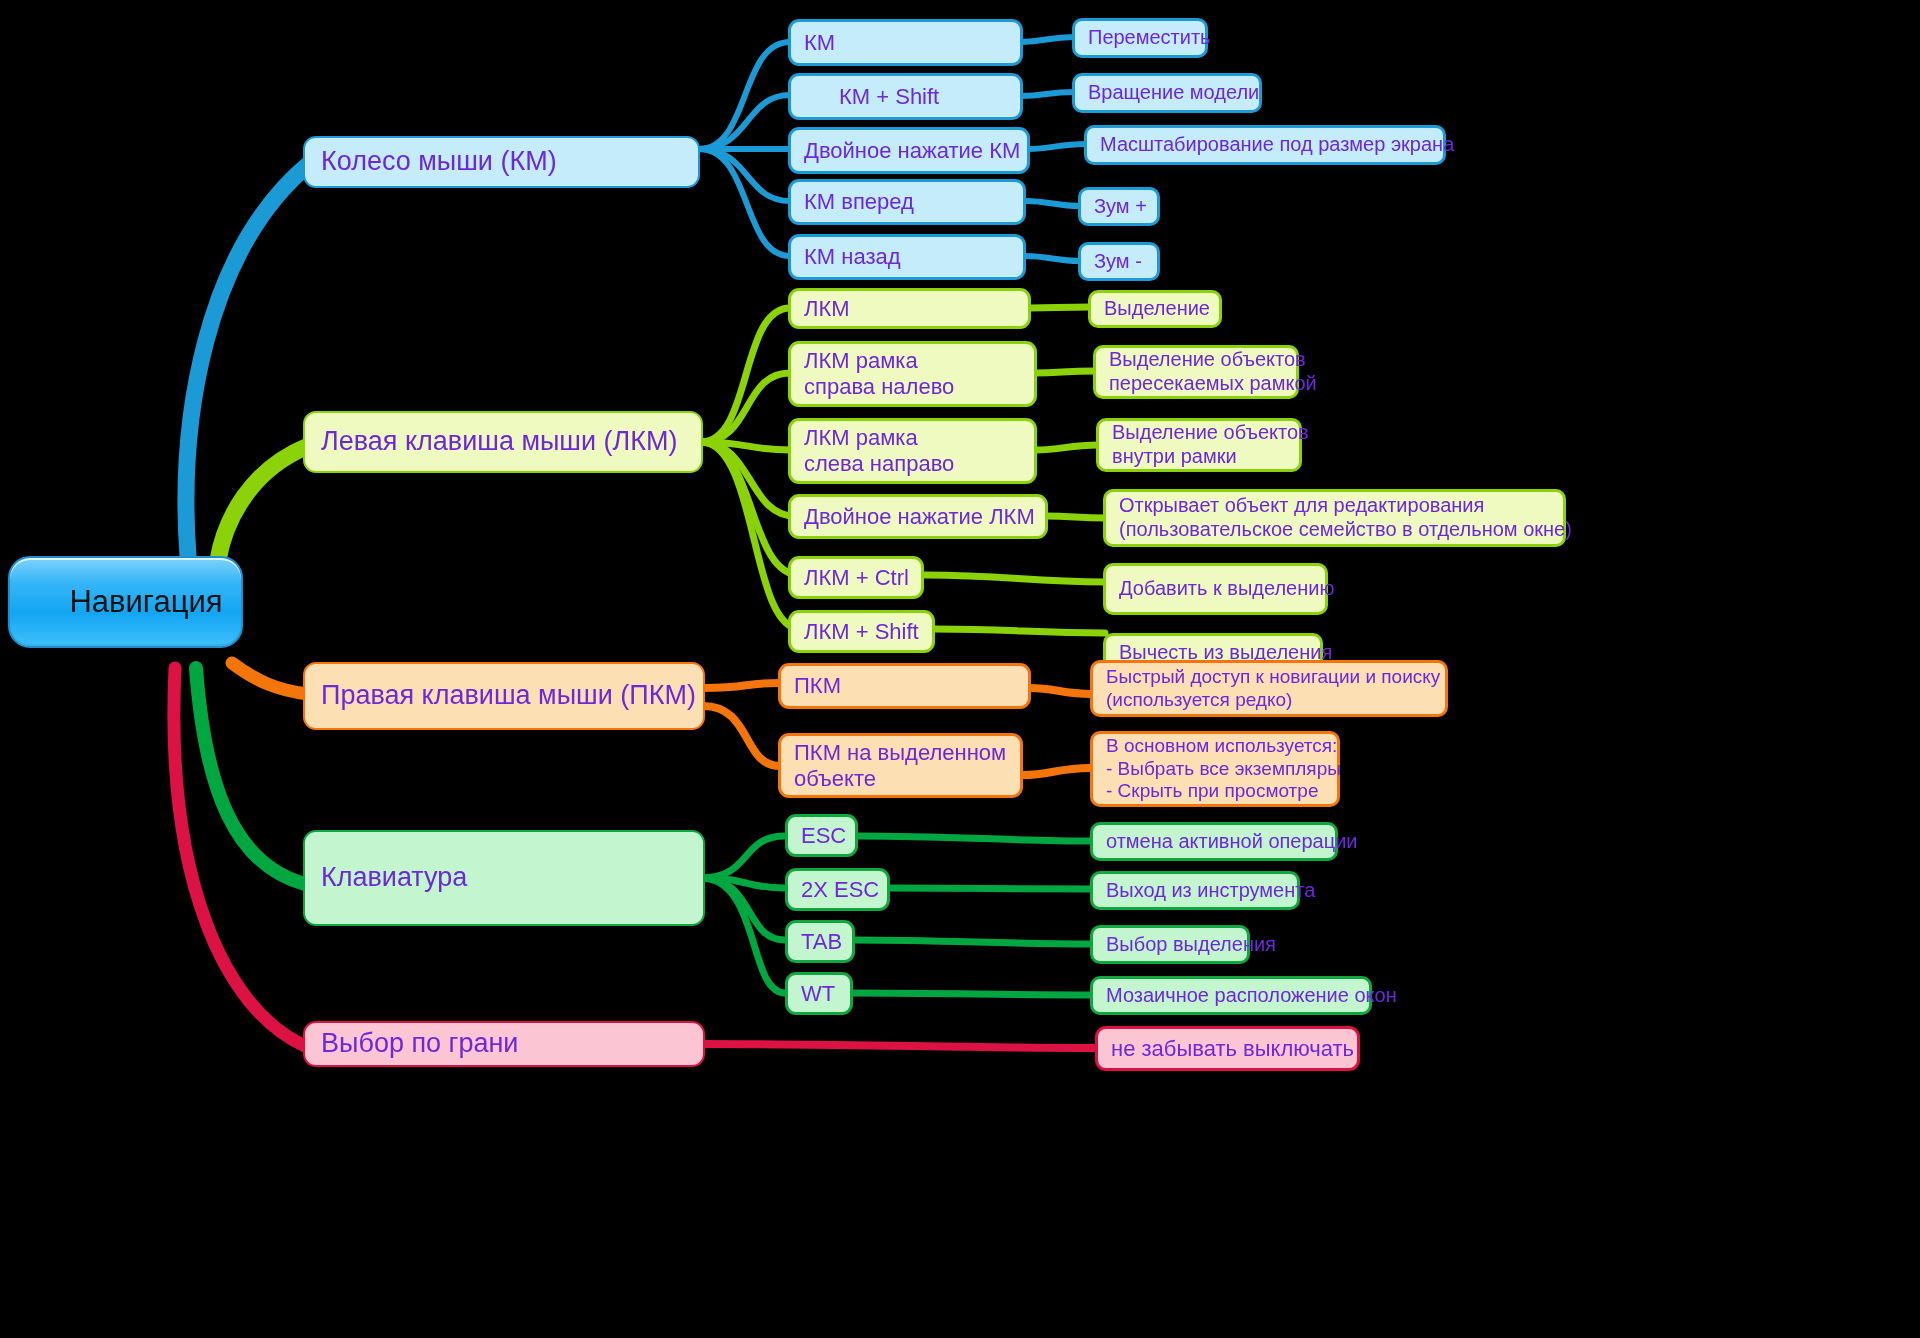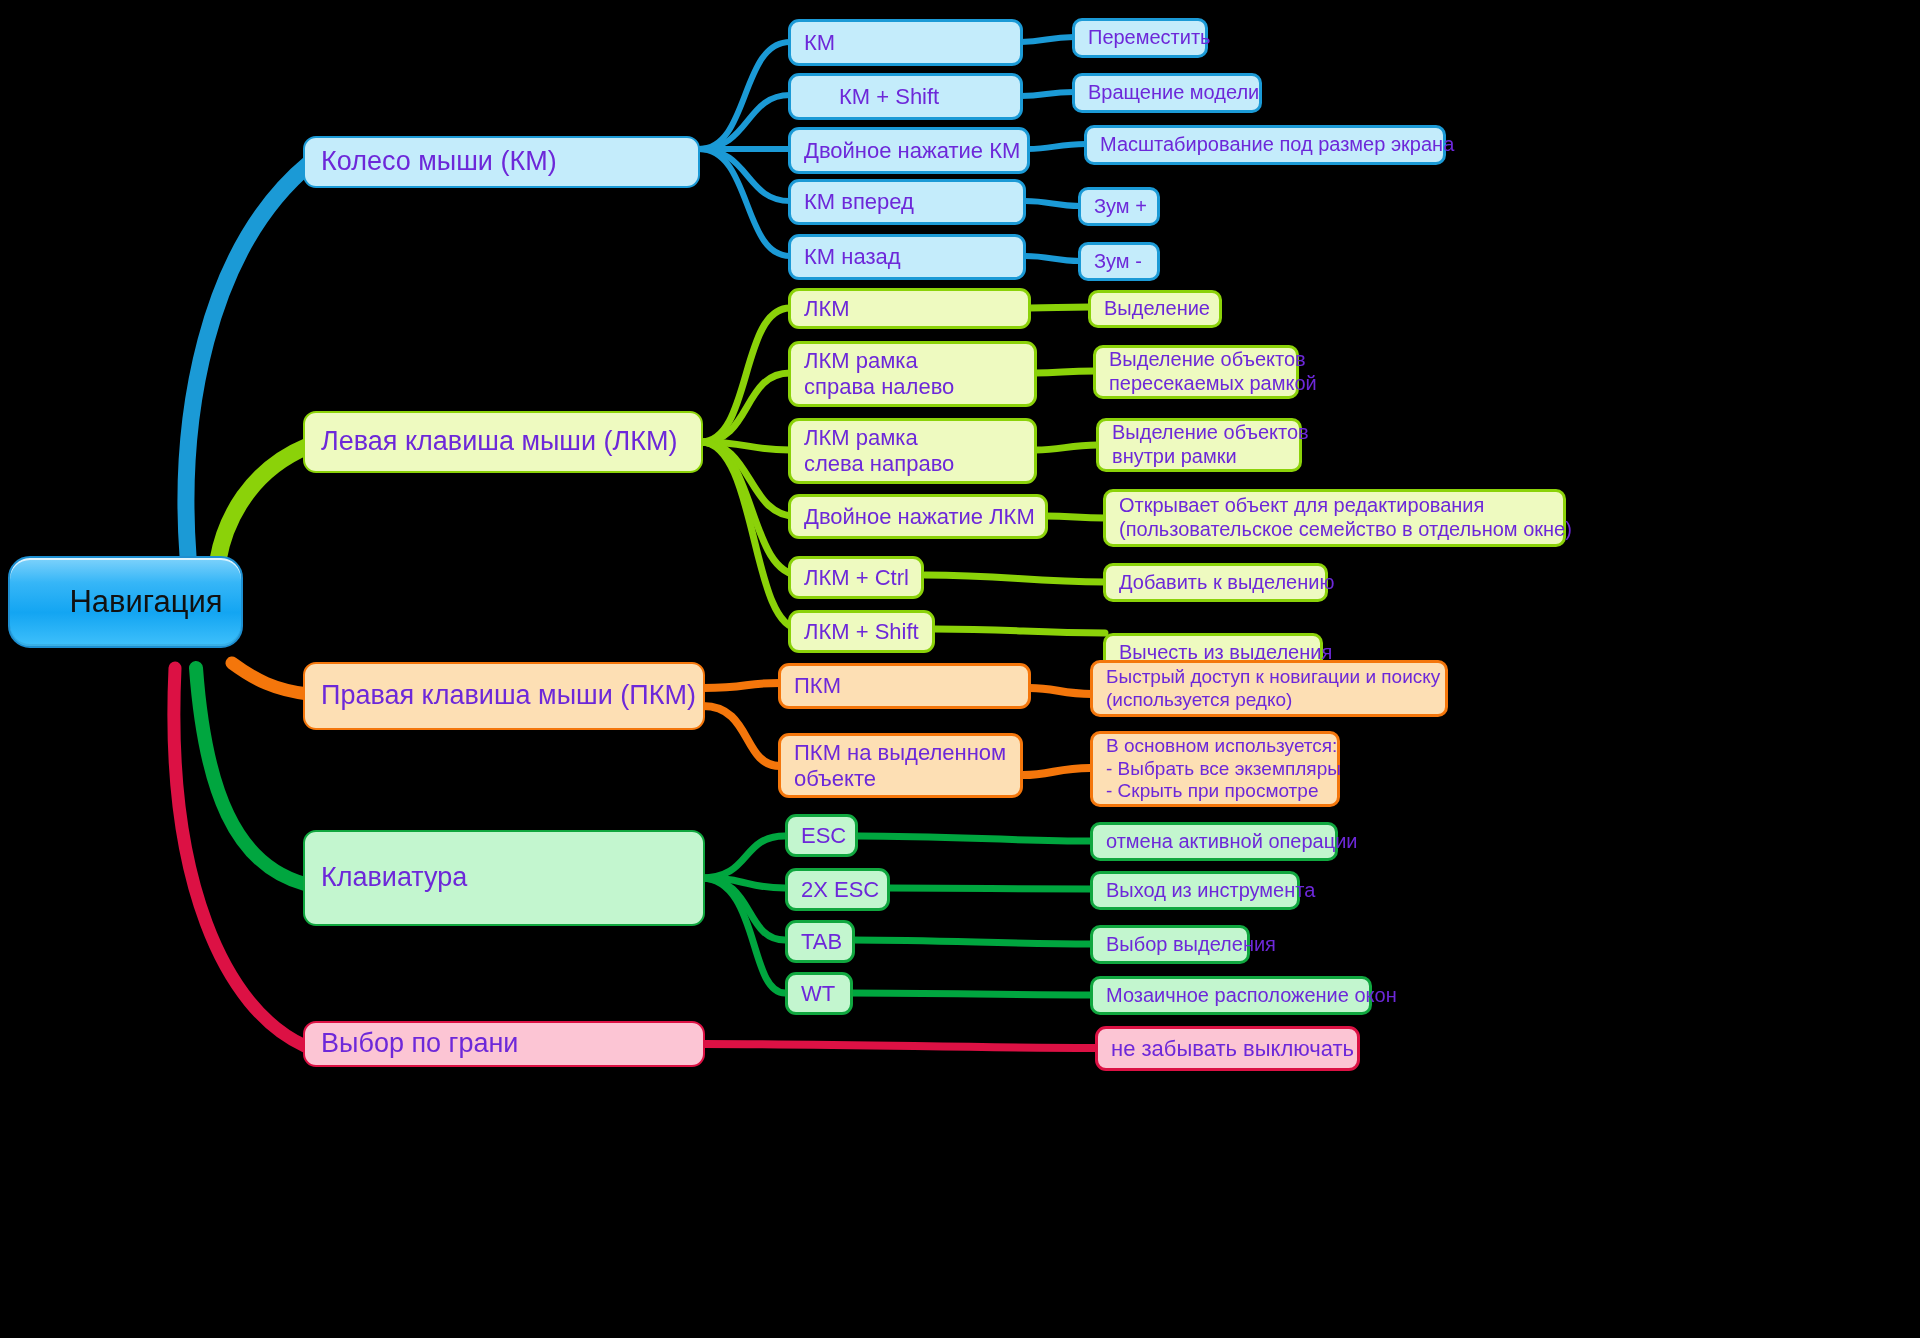--- a/index.html
+++ b/index.html
@@ -224,21 +224,21 @@
     <span>Двойное нажатие ЛКМ</span>
   </div>
   <div class="node l3 c-lime multiline" style="left:1103px; top:489px; width:463px; height:58px;">
     <span>Открывает объект для редактирования
 (пользовательское семейство в отдельном окне)</span>
   </div>
 
   <div class="node l2 c-lime" style="left:788px; top:556px; width:136px; height:43px;">
     <span>ЛКМ + Ctrl</span>
   </div>
-  <div class="node l3 c-lime" style="left:1103px; top:563px; width:225px; height:39px;">
+  <div class="node l3 c-lime" style="left:1103px; top:563px; width:225px; height:52px;">
     <span>Добавить к выделению</span>
   </div>
 
   <div class="node l2 c-lime" style="left:788px; top:610px; width:147px; height:43px;">
     <span>ЛКМ + Shift</span>
   </div>
   <div class="node l3 c-lime" style="left:1103px; top:633px; width:220px; height:39px;">
     <span>Вычесть из выделения</span>
   </div>
 

